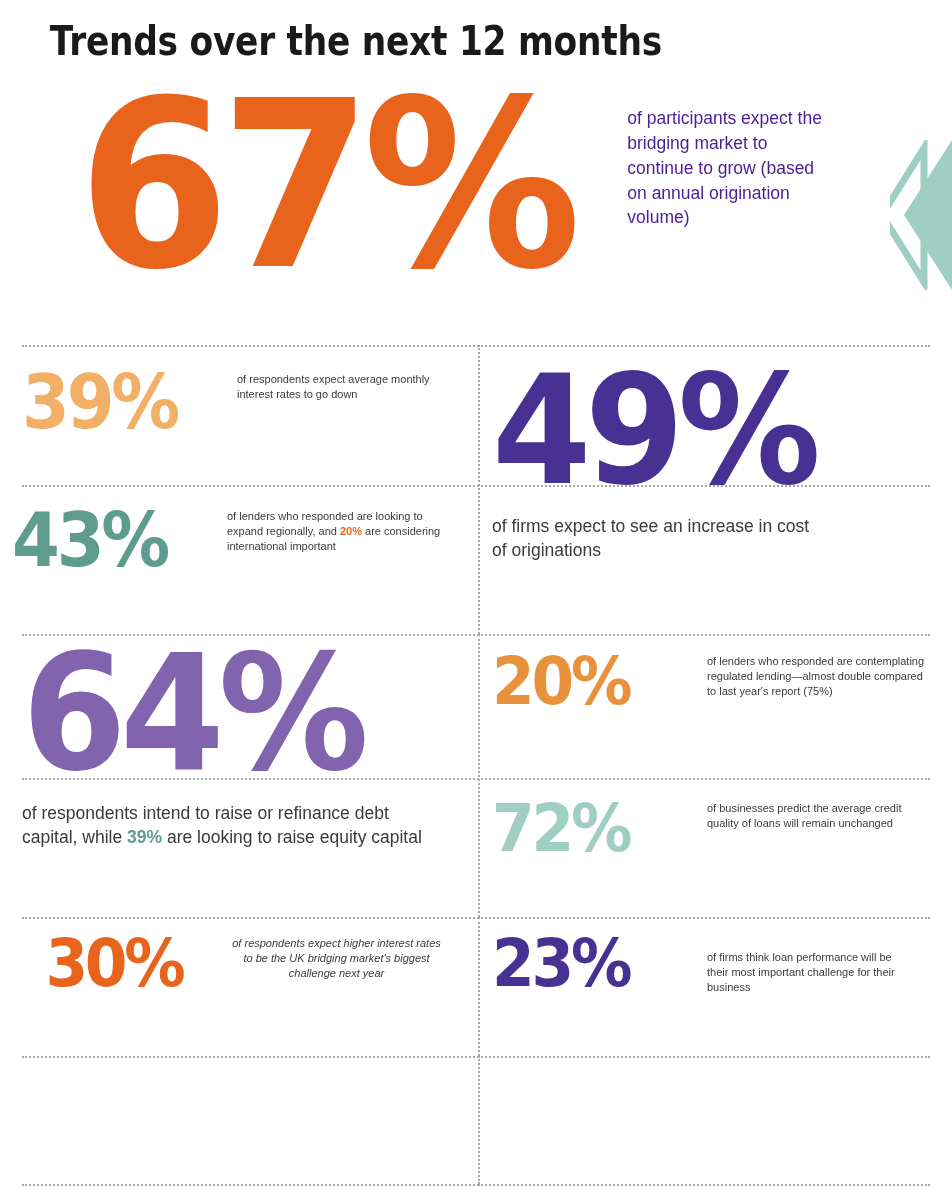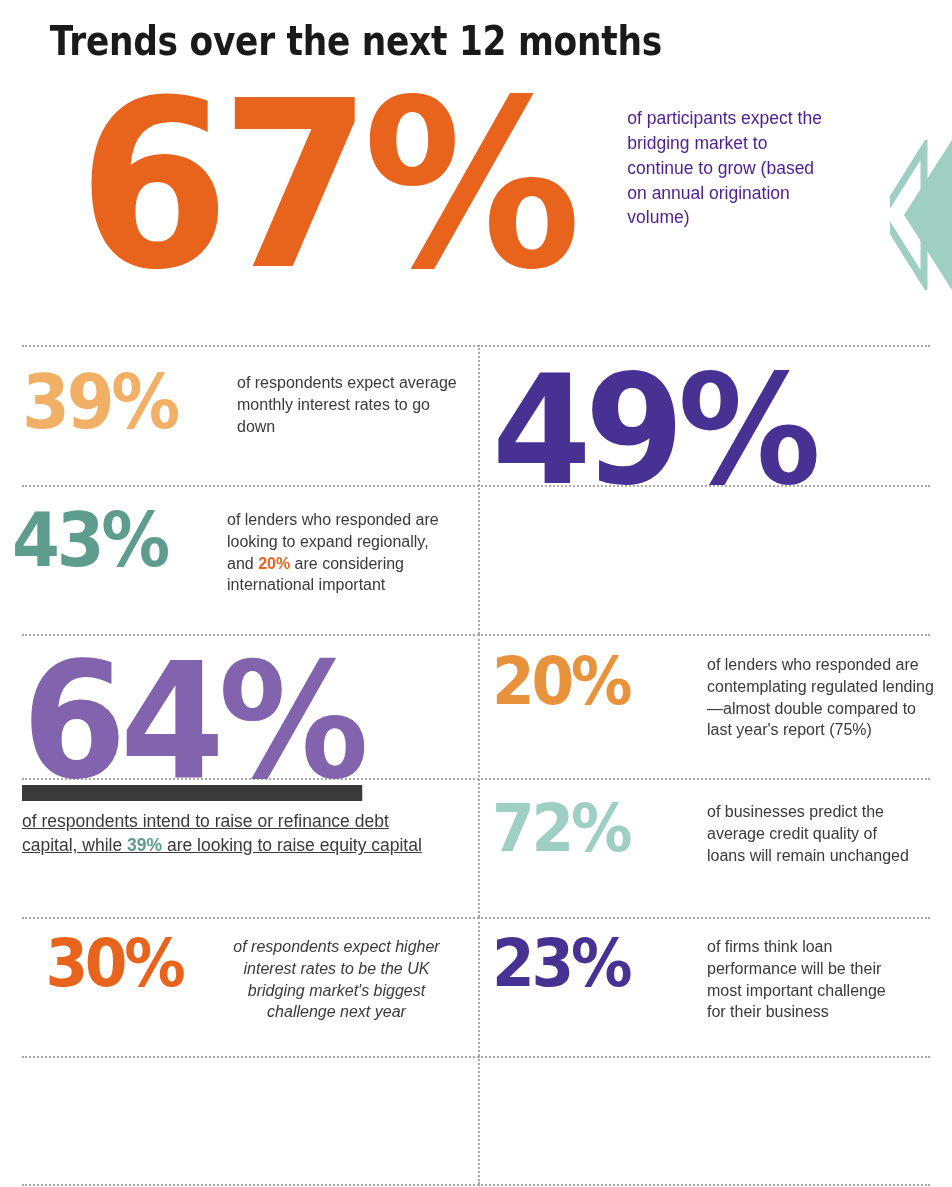--- a/index.html
+++ b/index.html
@@ -105,21 +105,21 @@
   .stat-num {
     font-family: "DejaVu Sans", sans-serif;
     font-weight: 700;
     line-height: 0.92;
     letter-spacing: -3.5px;
     transform: scaleX(0.93);
     transform-origin: left top;
     white-space: nowrap;
   }
   .stat-text {
-    font-size: 16px;
+    font-size: 11px;
     line-height: 1.36;
     color: #3a3a3a;
   }
 
   
   .stat-stack .stat-num-big {
     font-family: "DejaVu Sans", sans-serif;
     font-weight: 700;
     line-height: 0.88;
     letter-spacing: -7px;
@@ -170,23 +170,24 @@
     <div class="stat-text" id="txt-0" style="width:222px; margin-top:4px;"><span>of respondents expect average monthly interest rates to go down</span></div>
   </div>
 
   <div class="cell stat-row" id="cell-1" style="left:12px; top:162px; width:450px;">
     <div class="stat-num" id="num-1" style="font-size: 74px; width: 215px; color: rgb(94, 157, 142);">43%</div>
     <div class="stat-text" id="txt-1" style="width:232px; margin-top:3px;"><span>of lenders who responded are looking to expand regionally, and </span><span style="font-weight: 700; color: rgb(232, 100, 28);">20%</span><span> are considering international important</span></div>
   </div>
 
   <div class="cell stat-stack" id="cell-2" style="left:492px; top:20px; width:440px;">
     <div class="stat-num-big" id="num-2" style="font-size: 152px; color: rgb(71, 50, 147);">49%</div>
-  </div>
-
-  <div class="cell stat-stack" id="cell-3" style="left:22px; top:308px; width:450px;text-decoration:underline;">
+    <div class="stat-text" id="txt-2" style="width:330px; margin-top:16px;"><span>of firms expect to see an increase in cost of originations</span></div>
+  </div>
+
+  <div class="cell stat-stack" id="cell-3" style="left:22px; top:300px; width:450px;">
     <div class="stat-num-big" id="num-3" style="font-size: 160px; color: rgb(129, 99, 174);">64%</div>
     <div class="stat-text" id="txt-3" style="width:420px; margin-top:16px;"><span>of respondents intend to raise or refinance debt capital, while </span><span style="font-weight: 700; color: rgb(94, 157, 142);">39%</span><span> are looking to raise equity capital</span></div>
   </div>
 
   <div class="cell stat-row" id="cell-4" style="left:492px; top:308px; width:448px;">
     <div class="stat-num" id="num-4" style="font-size: 66px; width: 215px; color: rgb(232, 146, 60);">20%</div>
     <div class="stat-text" id="txt-4" style="width:228px; margin-top:2px;"><span>of lenders who responded are contemplating regulated lending—almost double compared to last year's report (75%)</span></div>
   </div>
 
   <div class="cell stat-row" id="cell-5" style="left:492px; top:455px; width:448px;">
@@ -194,16 +195,16 @@
     <div class="stat-text" id="txt-5" style="width:210px; margin-top:2px;"><span>of businesses predict the average credit quality of loans will remain unchanged</span></div>
   </div>
 
   <div class="cell stat-row" id="cell-6" style="left:14px; top:590px; width:450px;text-align:center;">
     <div class="stat-num" id="num-6" style="font-size: 66px; width: 215px; color: rgb(232, 100, 28);">30%</div>
     <div class="stat-text" id="txt-6" style="width:215px; margin-top:2px;font-style:italic;"><span>of respondents expect higher interest rates to be the UK bridging market's biggest challenge next year</span></div>
   </div>
 
   <div class="cell stat-row" id="cell-7" style="left:492px; top:590px; width:448px;">
     <div class="stat-num" id="num-7" style="font-size: 66px; width: 215px; color: rgb(71, 50, 147);">23%</div>
-    <div class="stat-text" id="txt-7" style="width:200px; margin-top:2px;"><span>of firms think loan performance will be their most important challenge for their business</span></div>
+    <div class="stat-text" id="txt-7" style="width:200px; margin-top:16px;"><span>of firms think loan performance will be their most important challenge for their business</span></div>
   </div>
 
 </div>
 
 </body></html>

